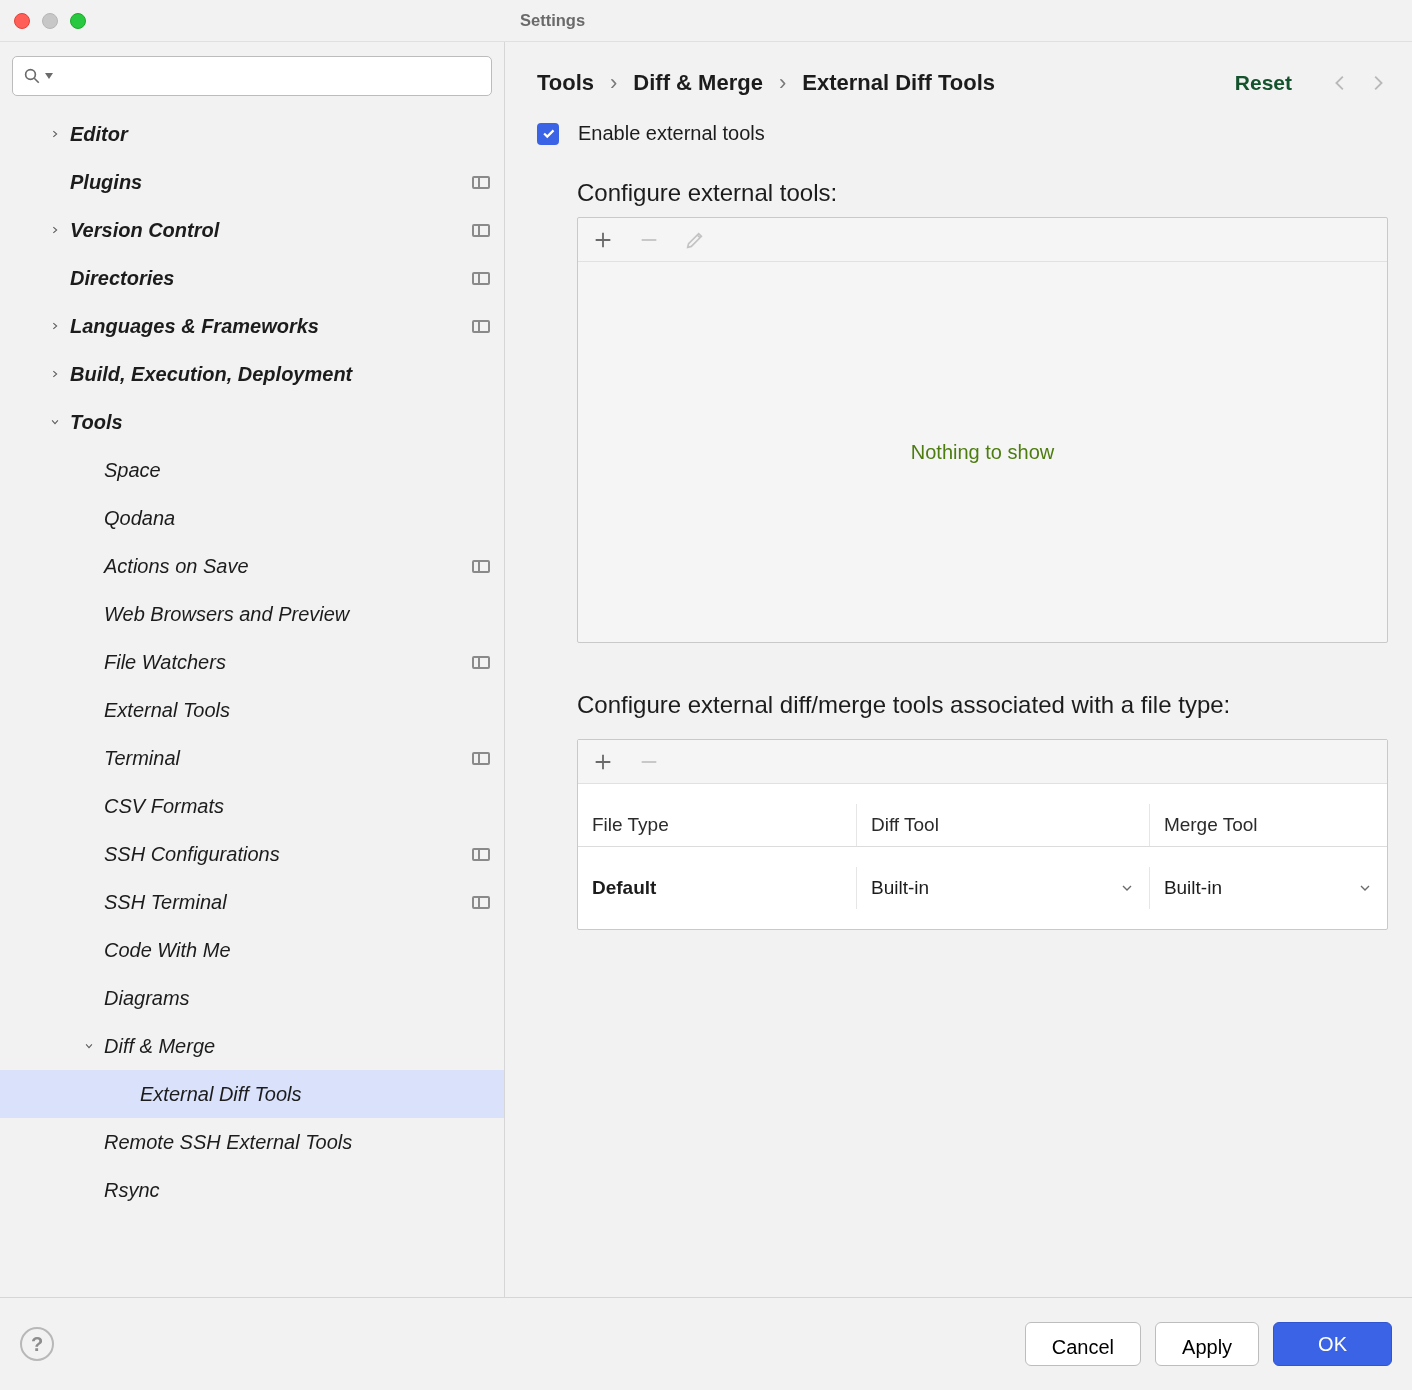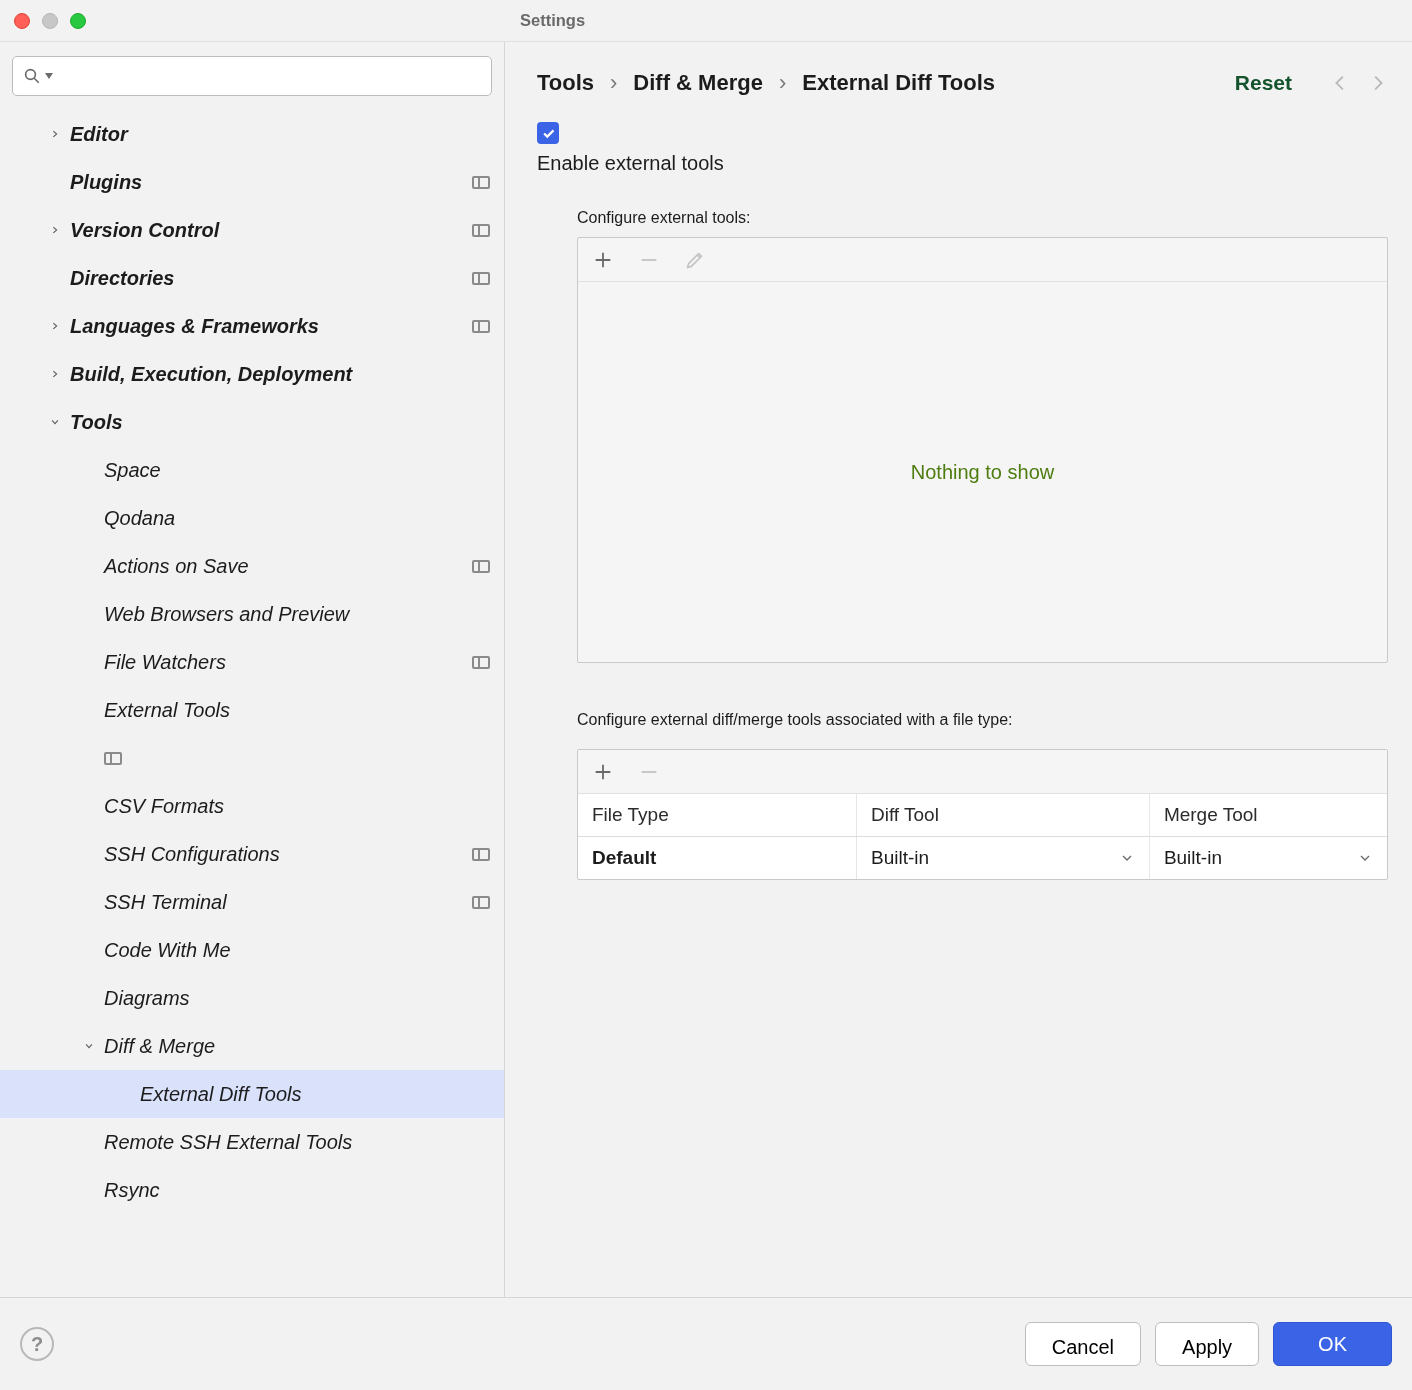--- a/index.html
+++ b/index.html
@@ -105,29 +105,29 @@
     .crumbs {
       display: flex; align-items: center; gap: 16px;
       font-size: 22px; font-weight: 700;
       margin-bottom: 26px;
     }
     .crumbs .crumb-sep { color: #7a7a7a; font-weight: 400; }
     .crumbs .reset { margin-left: auto; color: #14532d; font-weight: 700; cursor: pointer; font-size: 21px; }
     .nav-arrows { display: flex; gap: 14px; margin-left: 22px; }
     .nav-arrows svg { width: 22px; height: 22px; color: #b9b9b9; }
 
-    .checkbox-row { display: flex; gap: 8px; margin-bottom: 20px; font-size: 20px; flex-direction: column; }
+    .checkbox-row { display: flex; align-items: center; gap: 19px; margin-bottom: 20px; font-size: 20px; }
     .check {
       width: 22px; height: 22px; border-radius: 4px;
       background: #3b63e6; display: inline-flex; align-items: center; justify-content: center;
       cursor: pointer;
     }
     .check svg { width: 15px; height: 15px; color: #fff; }
 
-    .section-label { font-size: 16px; margin: 14px 0 10px 40px; }
+    .section-label { font-size: 24px; margin: 14px 0 10px 40px; }
     .panel {
       margin-left: 40px;
       border: 1px solid #c9c9c9;
       background: #f5f5f5;
       border-radius: 2px;
     }
     .toolbar {
       display: flex; align-items: center; gap: 24px;
       height: 44px; padding: 0 14px;
       border-bottom: 1px solid #e1e1e1;
@@ -140,21 +140,21 @@
     .toolbar .tbtn.disabled { color: #c3c3c3; cursor: default; }
     .empty {
       height: 380px; display: flex; align-items: center; justify-content: center;
       color: #4d7c0f; font-size: 20px;
     }
 
     .panel2 {
       margin-left: 40px; margin-top: 10px;
       border: 1px solid #c9c9c9; border-radius: 2px;
       background: #fff;
-      display: flex; flex-direction: column;
+      display: flex; flex-direction: column; gap: 20px;
     }
     .panel2 .toolbar { background: #f5f5f5; }
     .thead, .trow { display: grid; grid-template-columns: 1fr 1.05fr 0.85fr; }
     .thead .th, .trow .td {
       padding: 10px 14px; font-size: 19px;
       border-right: 1px solid #e6e6e6;
     }
     .thead { border-bottom: 1px solid #dcdcdc; background: #fff; }
     .thead .th { color: #2b2b2b; }
     .trow .td:last-child, .thead .th:last-child { border-right: none; }
@@ -283,20 +283,21 @@
           <span class="arrow none"></span>
           <span class="label">File Watchers</span>
           <span class="separate-icon"></span>
         </div>
         <div class="tree-row indent-2">
           <span class="arrow none"></span>
           <span class="label">External Tools</span>
         </div>
         <div class="tree-row indent-2">
           <span class="arrow none"></span>
+          <span class="label">Terminal</span>
           <span class="separate-icon"></span>
         </div>
         <div class="tree-row indent-2">
           <span class="arrow none"></span>
           <span class="label">CSV Formats</span>
         </div>
         <div class="tree-row indent-2">
           <span class="arrow none"></span>
           <span class="label">SSH Configurations</span>
           <span class="separate-icon"></span>

